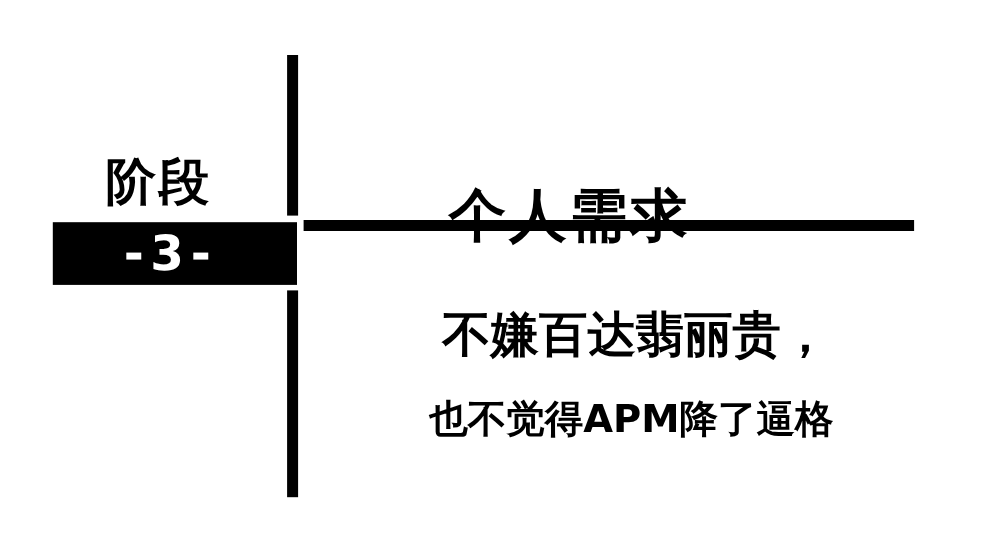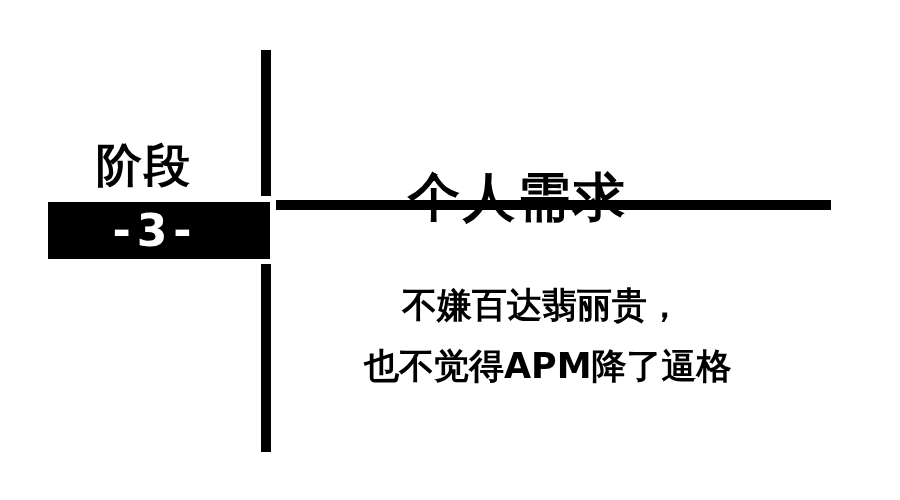--- a/index.html
+++ b/index.html
@@ -7,22 +7,22 @@
          font-family: "DejaVu Sans", sans-serif; color: #000; }
   .abs { position: absolute; }
   .vline-top { left: 261px; top: 50px; width: 10px; height: 146px; background: #000; }
   .vline-bottom { left: 261px; top: 264px; width: 10px; height: 188px; background: #000; }
   .hline { left: 276px; top: 200px; width: 555px; height: 10px; background: #000; }
   .stage-label { left: 96px; top: 132px; width: 130px; font-size: 46px; font-weight: bold; line-height: 66px; letter-spacing: 2px; white-space: nowrap; }
   .stage-box { left: 48px; top: 202px; width: 222px; height: 57px; background: #000; }
   .stage-num { left: 48px; top: 202px; width: 214px; height: 57px; color: #fff; font-size: 44px; font-weight: bold;
                display: flex; align-items: center; justify-content: center; letter-spacing: 6px; white-space: nowrap; }
   .title { left: 408px; top: 128px; width: 240px; font-size: 52px; font-weight: bold; line-height: 66px; letter-spacing: 3px; white-space: nowrap; margin-top: 36px; }
-  .line1 { left: 402px; top: 282px; width: 320px; font-size: 35px; font-weight: bold; line-height: 46px; white-space: nowrap; }
-  .line2 { left: 364px; top: 343px; width: 420px; font-size: 35px; font-weight: bold; line-height: 46px; white-space: nowrap; }
+  .line1 { left: 402px; top: 282px; width: 320px; font-size: 44px; font-weight: bold; line-height: 46px; white-space: nowrap; }
+  .line2 { left: 364px; top: 359px; width: 420px; font-size: 35px; font-weight: bold; line-height: 46px; white-space: nowrap; text-align: center; }
 </style>
 </head>
 <body>
 
 <div class="abs vline-top"></div>
 <div class="abs vline-bottom"></div>
 <div class="abs hline"></div>
 
 <div class="abs stage-label">阶段</div>
 <div class="abs stage-box"></div>

